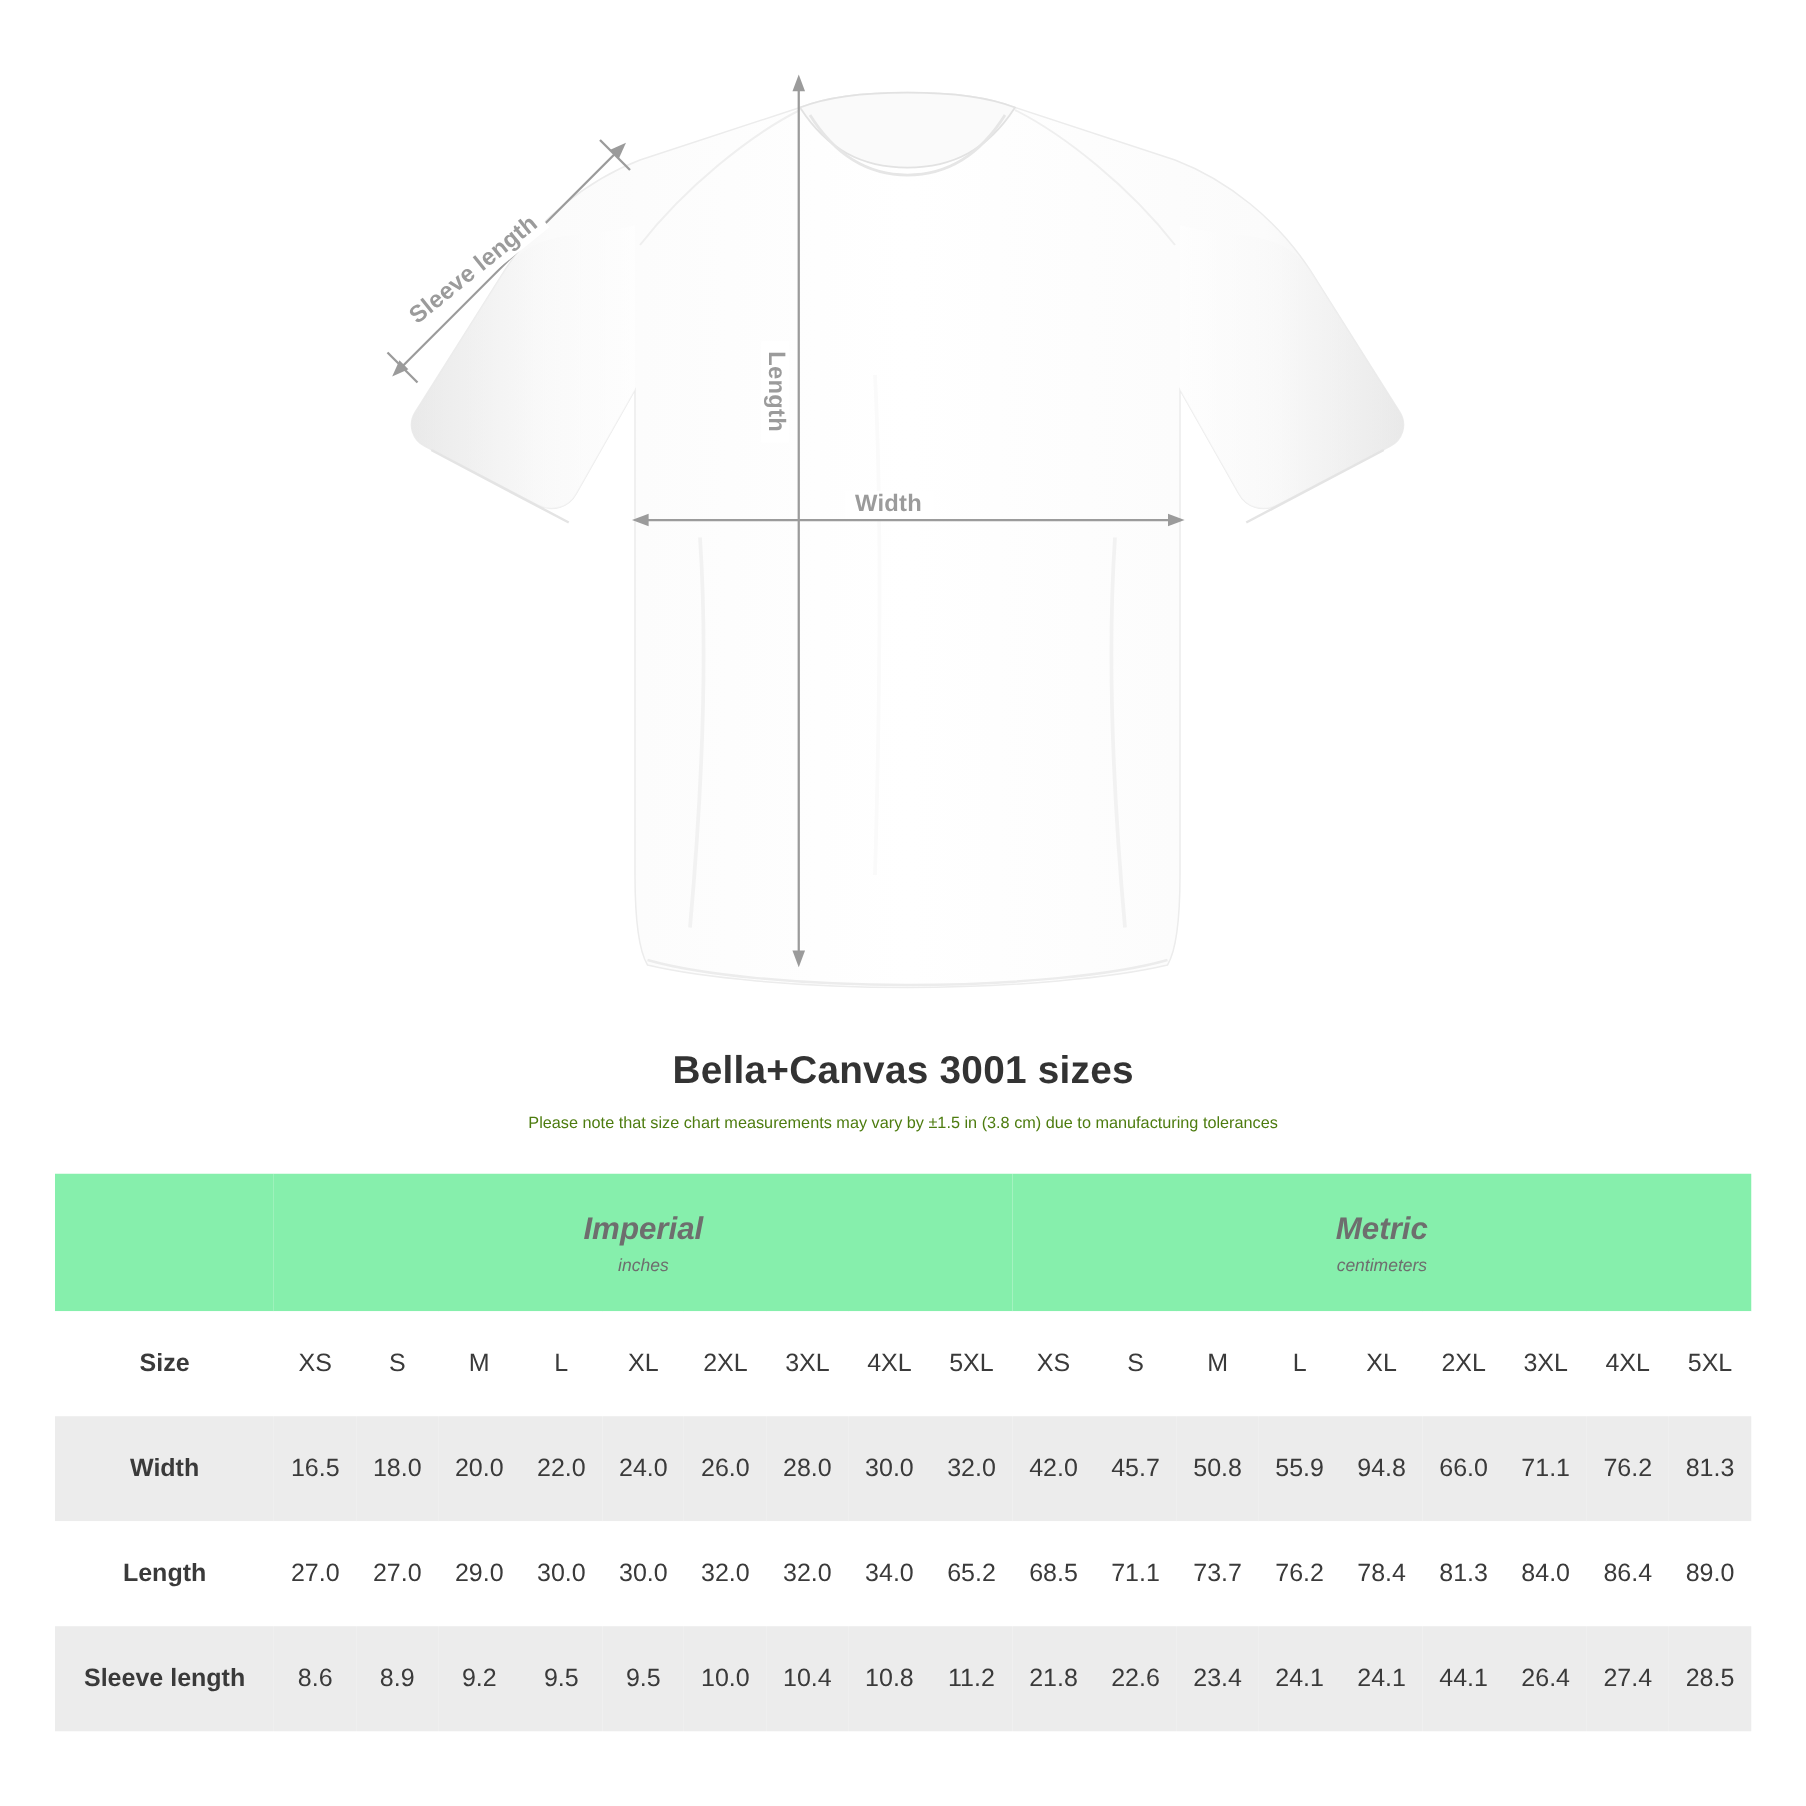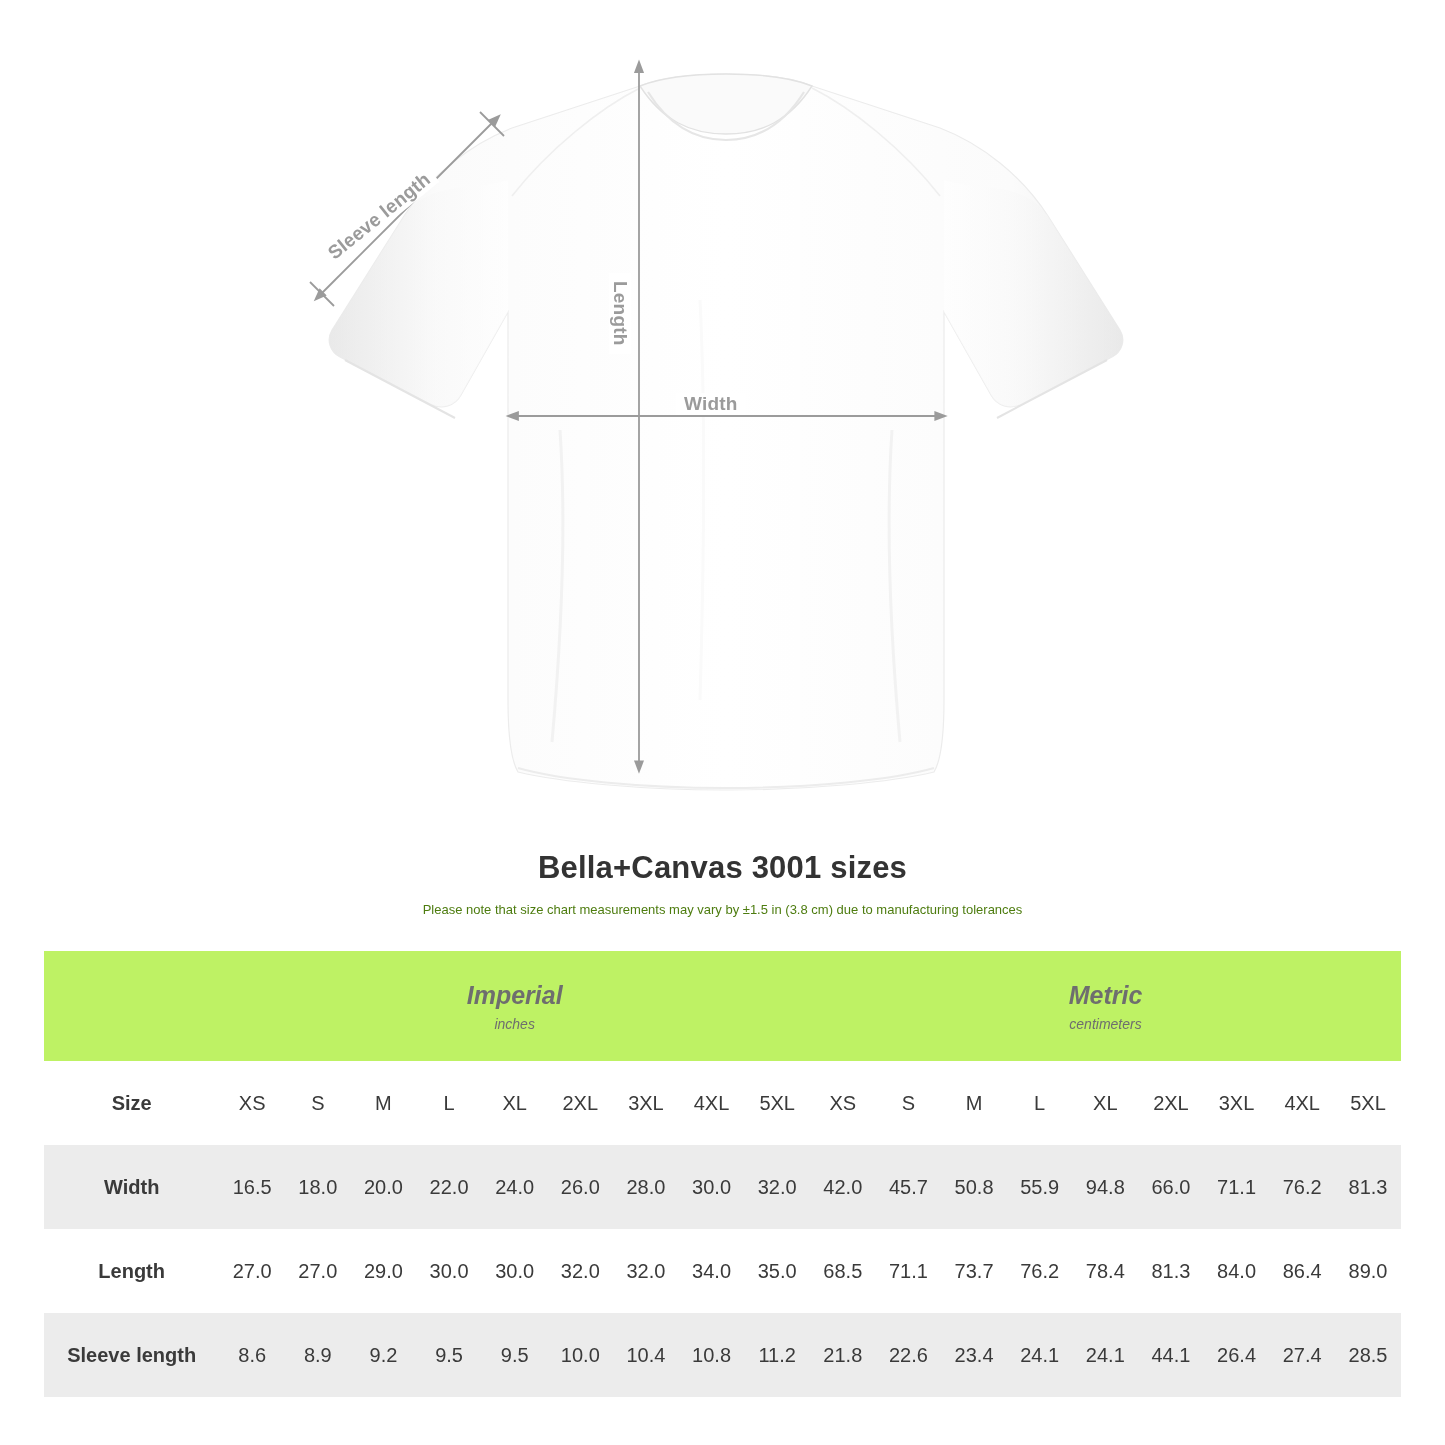--- a/index.html
+++ b/index.html
@@ -59,21 +59,21 @@
     top: 246px;
     transform: rotate(-39deg);
     transform-origin: left bottom;
     background: #ffffff;
     padding: 0 6px;
   }
 
   
   .title-block {
     text-align: center;
-    margin-top: 20px;
+    margin-top: 8px;
   }
   .chart-title {
     font-size: 31px;
     font-weight: bold;
     color: #333333;
     letter-spacing: 0.2px;
   }
   .chart-note {
     margin-top: 16px;
     font-size: 13px;
@@ -91,21 +91,21 @@
   }
   table.size-table td,
   table.size-table th {
     text-align: center;
     vertical-align: middle;
     font-weight: normal;
   }
   
   .unit-row td {
     height: 108px;
-    background: #bef264;
+    background: #86efac;
   }
   .unit-name {
     font-size: 25px;
     font-style: italic;
     font-weight: bold;
     color: #6e6e6e;
     line-height: 1.25;
   }
   .unit-sub {
     font-size: 14px;
@@ -328,21 +328,21 @@
         <tr class="data-row plain">
           <td class="rowlabel">Length</td>
           <td>27.0</td>
           <td>27.0</td>
           <td>29.0</td>
           <td>30.0</td>
           <td>30.0</td>
           <td>32.0</td>
           <td>32.0</td>
           <td>34.0</td>
-          <td>35.0</td>
+          <td>65.2</td>
           <td>68.5</td>
           <td>71.1</td>
           <td>73.7</td>
           <td>76.2</td>
           <td>78.4</td>
           <td>81.3</td>
           <td>84.0</td>
           <td>86.4</td>
           <td>89.0</td>
         </tr>

